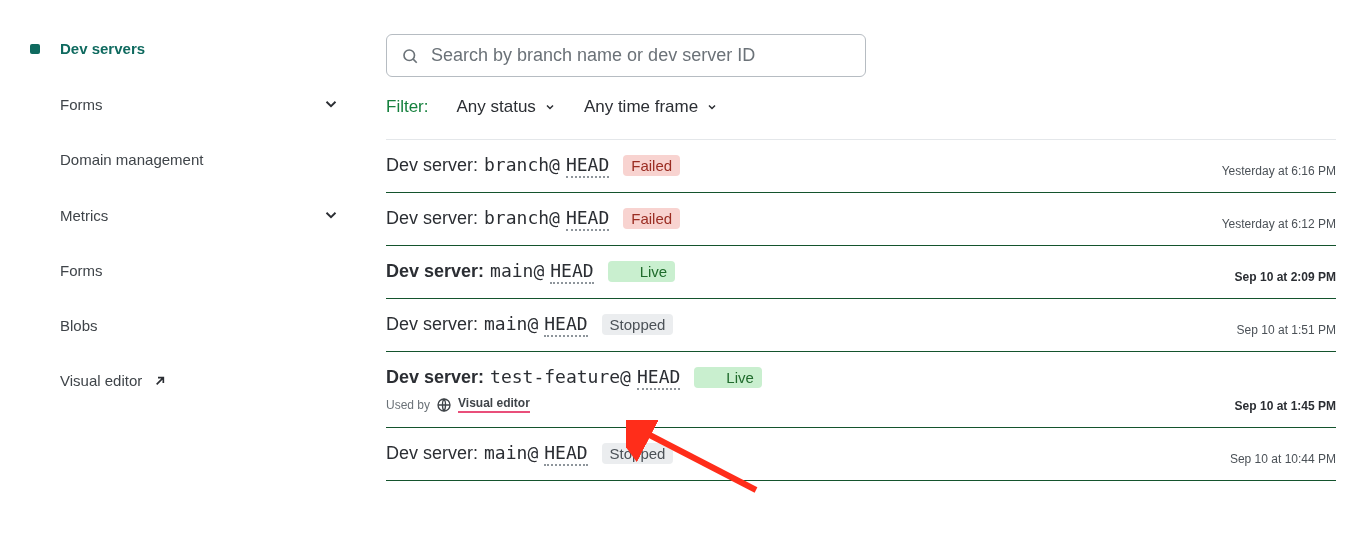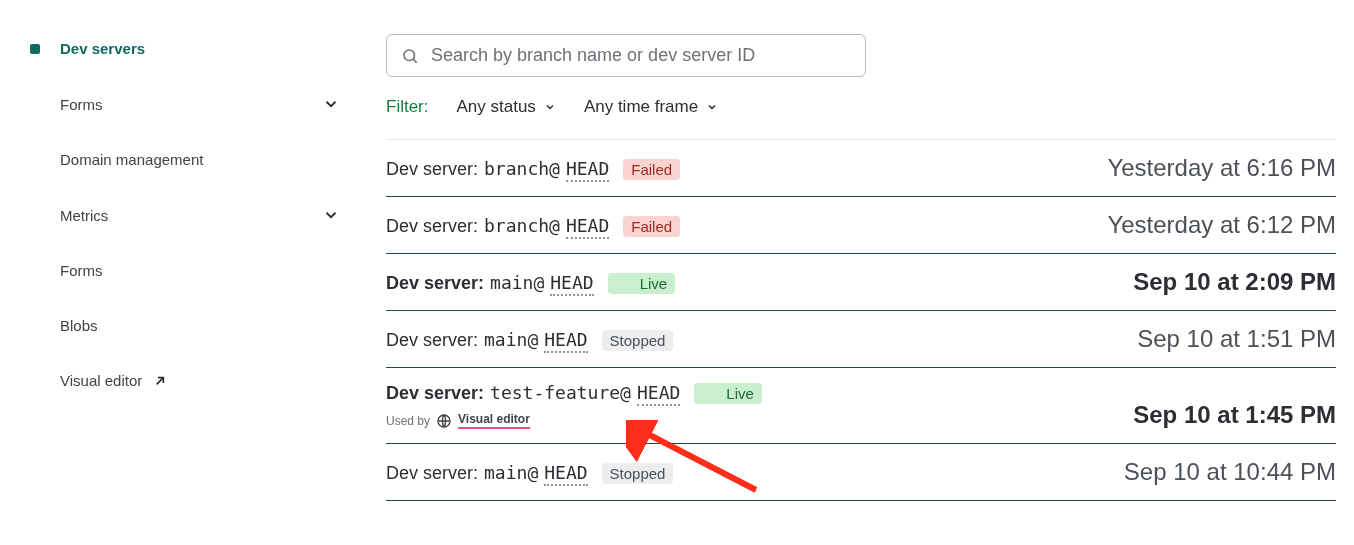--- a/index.html
+++ b/index.html
@@ -110,21 +110,21 @@
   .badge {
     font-size: 15px;
     padding: 2px 8px;
     border-radius: 4px;
     margin-left: 8px;
     font-weight: 500;
   }
   .badge.failed { background: #f8d3d0; color: #9a2c22; }
   .badge.live   { background: #c9efcf; color: #1f6b2c; padding-left: 32px; }
   .badge.stopped{ background: #ebedef; color: #4b5157; }
-  .timestamp { font-size: 24px; color: #4b5157; white-space: nowrap; }
+  .timestamp { font-size: 12px; color: #4b5157; white-space: nowrap; }
   .timestamp.bold { font-weight: 700; color: #2b2e33; }
   .used-by {
     display: flex;
     align-items: center;
     gap: 6px;
     font-size: 12px;
     color: #6b7278;
   }
   .ve-link {
     font-weight: 600;

